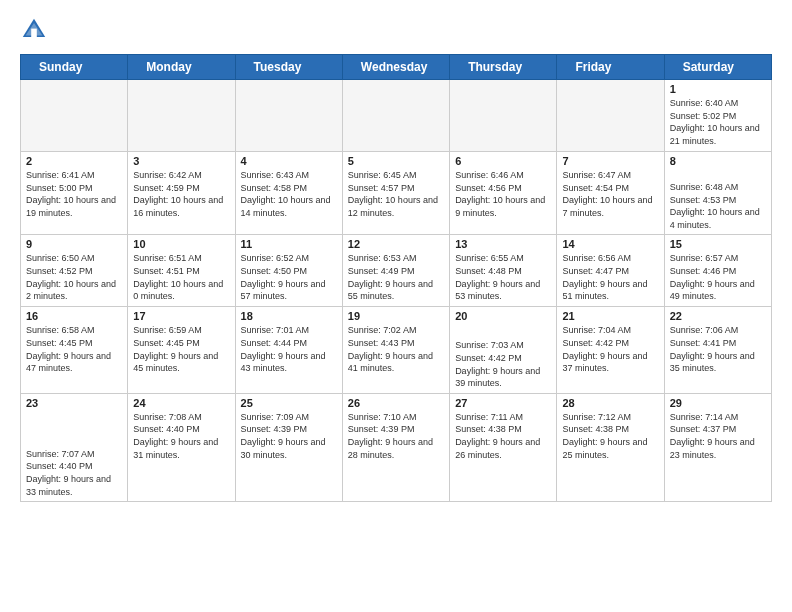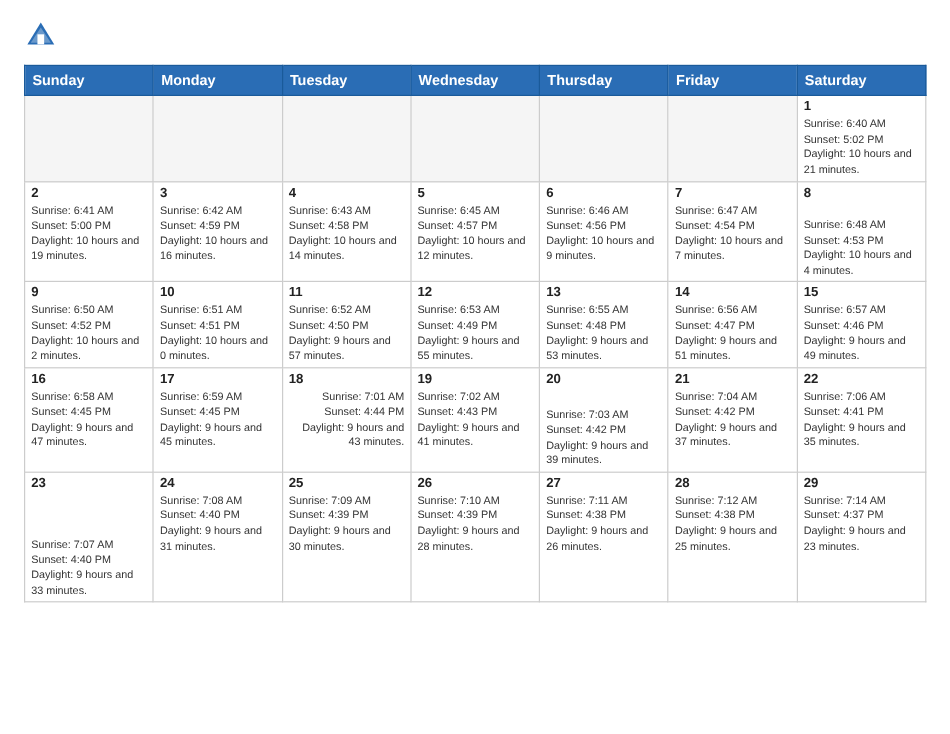--- a/index.html
+++ b/index.html
@@ -60,21 +60,21 @@
     .calendar {
       width: 100%;
       border-collapse: collapse;
       border: 1px solid #ccc;
     }
     .calendar th {
       background: #2a6db5;
       color: #fff;
       font-size: 12px;
       font-weight: bold;
-      padding: 5px 6px;
+      padding: 5px 18px;
       text-align: left;
       border: 1px solid #1a5a9a;
     }
     .calendar td {
       border: 1px solid #ccc;
       vertical-align: top;
       padding: 3px 5px;
       font-size: 9.5px;
       color: #333;
       width: calc(100% / 7);
@@ -244,21 +244,21 @@
 Daylight: 9 hours and 47 minutes.</div>
           </td>
           <td>
             <span class="day-num">17</span>
             <div class="day-info" style="white-space: pre-line;">Sunrise: 6:59 AM
 Sunset: 4:45 PM
 Daylight: 9 hours and 45 minutes.</div>
           </td>
           <td>
             <span class="day-num">18</span>
-            <div class="day-info" style="white-space: pre-line; text-align: right;">Sunrise: 7:01 AM
+            <div class="day-info" style="white-space: pre-line;">Sunrise: 7:01 AM
 Sunset: 4:44 PM
 Daylight: 9 hours and 43 minutes.</div>
           </td>
           <td>
             <span class="day-num">19</span>
             <div class="day-info" style="white-space: pre-line;">Sunrise: 7:02 AM
 Sunset: 4:43 PM
 Daylight: 9 hours and 41 minutes.</div>
           </td>
           <td>

